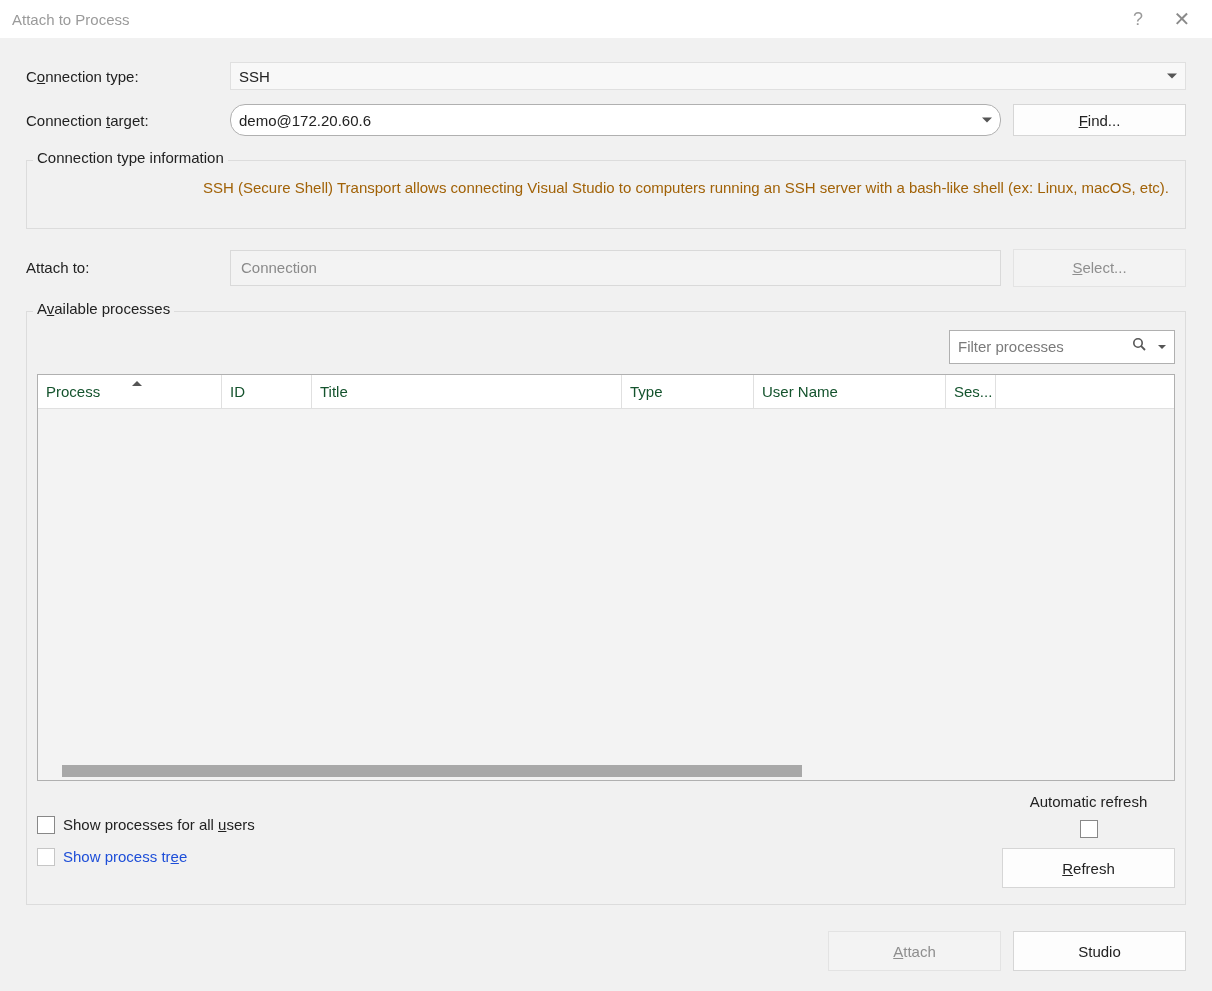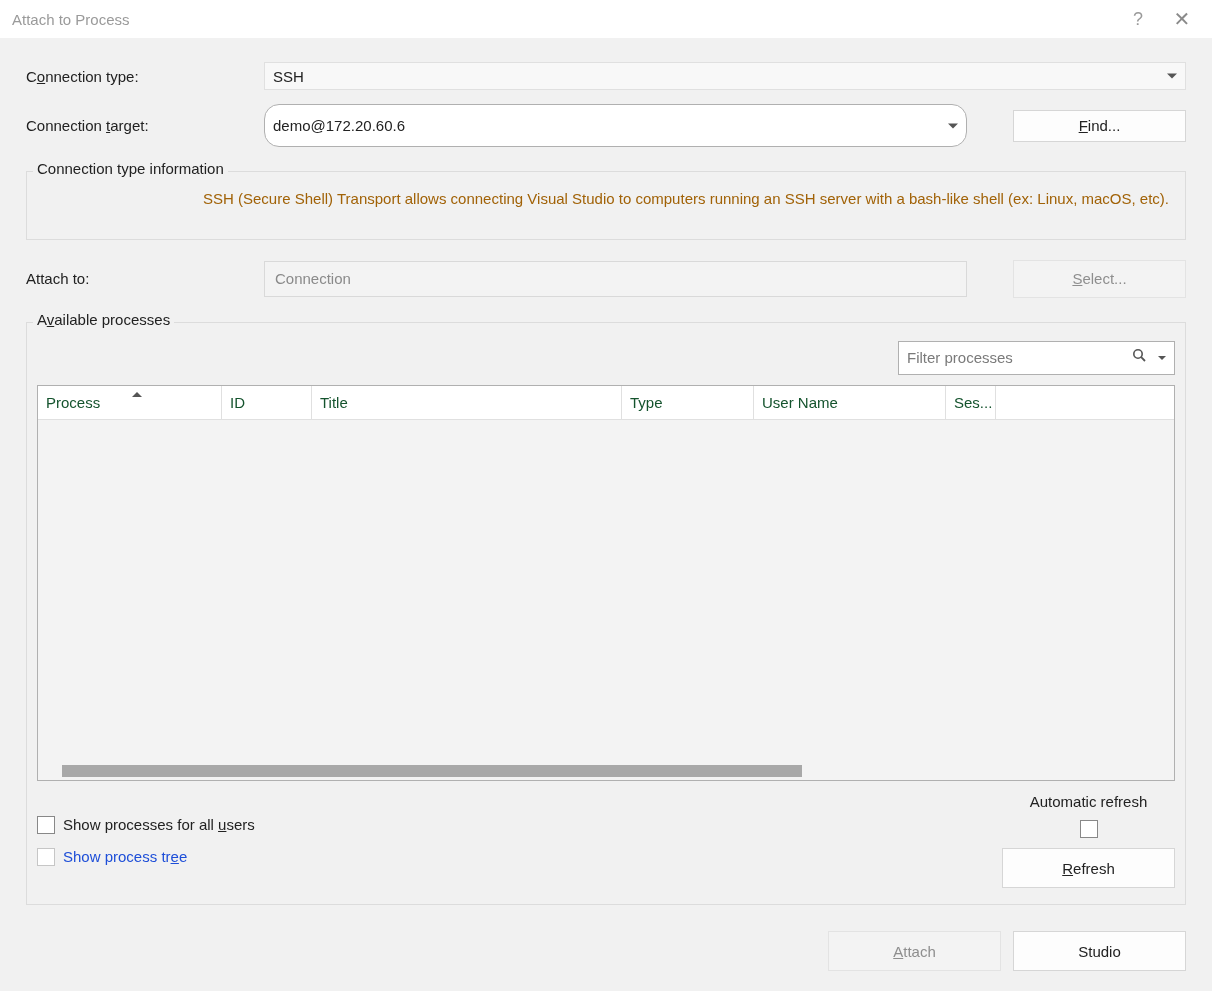--- a/index.html
+++ b/index.html
@@ -11,21 +11,21 @@
   }
   .titlebar .title { color: #9a9a9a; font-size: 15px; padding-left: 4px; flex: 1; }
   .titlebar .help-icon { color: #9a9a9a; font-size: 18px; width: 44px; text-align: center; cursor: pointer; }
   .titlebar .close-icon { color: #8a8a8a; font-size: 20px; width: 44px; text-align: center; cursor: pointer; }
 
   .content {
     flex: 1; background: #f1f1f1; padding: 24px 26px 20px 26px;
     display: flex; flex-direction: column; gap: 14px;
   }
 
-  .row { display: flex; align-items: center; gap: 34px; }
+  .row { display: flex; align-items: center; }
   .label { width: 204px; font-size: 15px; color: #222; }
   .mnemonic { text-decoration: underline; }
 
   .combo {
     flex: 1; height: 28px; background: #f8f8f8; border: 1px solid #e0e0e0;
     display: flex; align-items: center; padding: 0 8px; font-size: 15px; color: #222;
     position: relative;
   }
   .combo.white { background: #fff; border: 1px solid #b0b0b0; }
   .combo .chev {
@@ -59,21 +59,21 @@
     display: flex; align-items: center; padding: 0 10px; font-size: 15px; color: #8a8a8a;
   }
 
   .procs-fieldset {
     border: 1px solid #dcdcdc; position: relative; padding: 18px 10px 16px 10px;
     flex: 1; display: flex; flex-direction: column; margin-top: 10px;
   }
 
   .filter-row { display: flex; justify-content: flex-end; margin-bottom: 10px; }
   .filter-box {
-    width: 277px; height: 32px; border: 1px solid #b0b0b0; background: #fff;
+    width: 226px; height: 32px; border: 1px solid #b0b0b0; background: #fff;
     display: flex; align-items: center; padding: 16px 8px; gap: 6px;
   }
   .filter-box .ph { flex: 1; color: #7a7a7a; font-size: 15px; }
   .filter-box .sicon { color: #555; font-size: 16px; }
   .filter-box .dd { width: 0; height: 0; border-left: 4px solid transparent; border-right: 4px solid transparent; border-top: 4px solid #555; margin-left: 4px; }
 
   .grid {
     flex: 1; border: 1px solid #b0b0b0; background: #f3f3f3; display: flex; flex-direction: column;
     min-height: 360px; position: relative;
   }
@@ -130,21 +130,21 @@
       <div class="combo">
         <span>SSH</span>
         <span class="chev"></span>
       </div>
     </div>
 
     <div class="row">
       <div class="label">
         <span>Connection </span><span class="mnemonic">t</span><span>arget:</span>
       </div>
-      <div class="combo white" style="height:43px;border-radius:15px;">
+      <div class="combo white" style="height:32px;border-radius:15px;">
         <span>demo@172.20.60.6</span>
         <span class="chev"></span>
       </div>
       <div class="btn btn-find">
         <span class="mnemonic">F</span>
           <span>ind...</span>
       </div>
     </div>
 
     <div class="fieldset">

